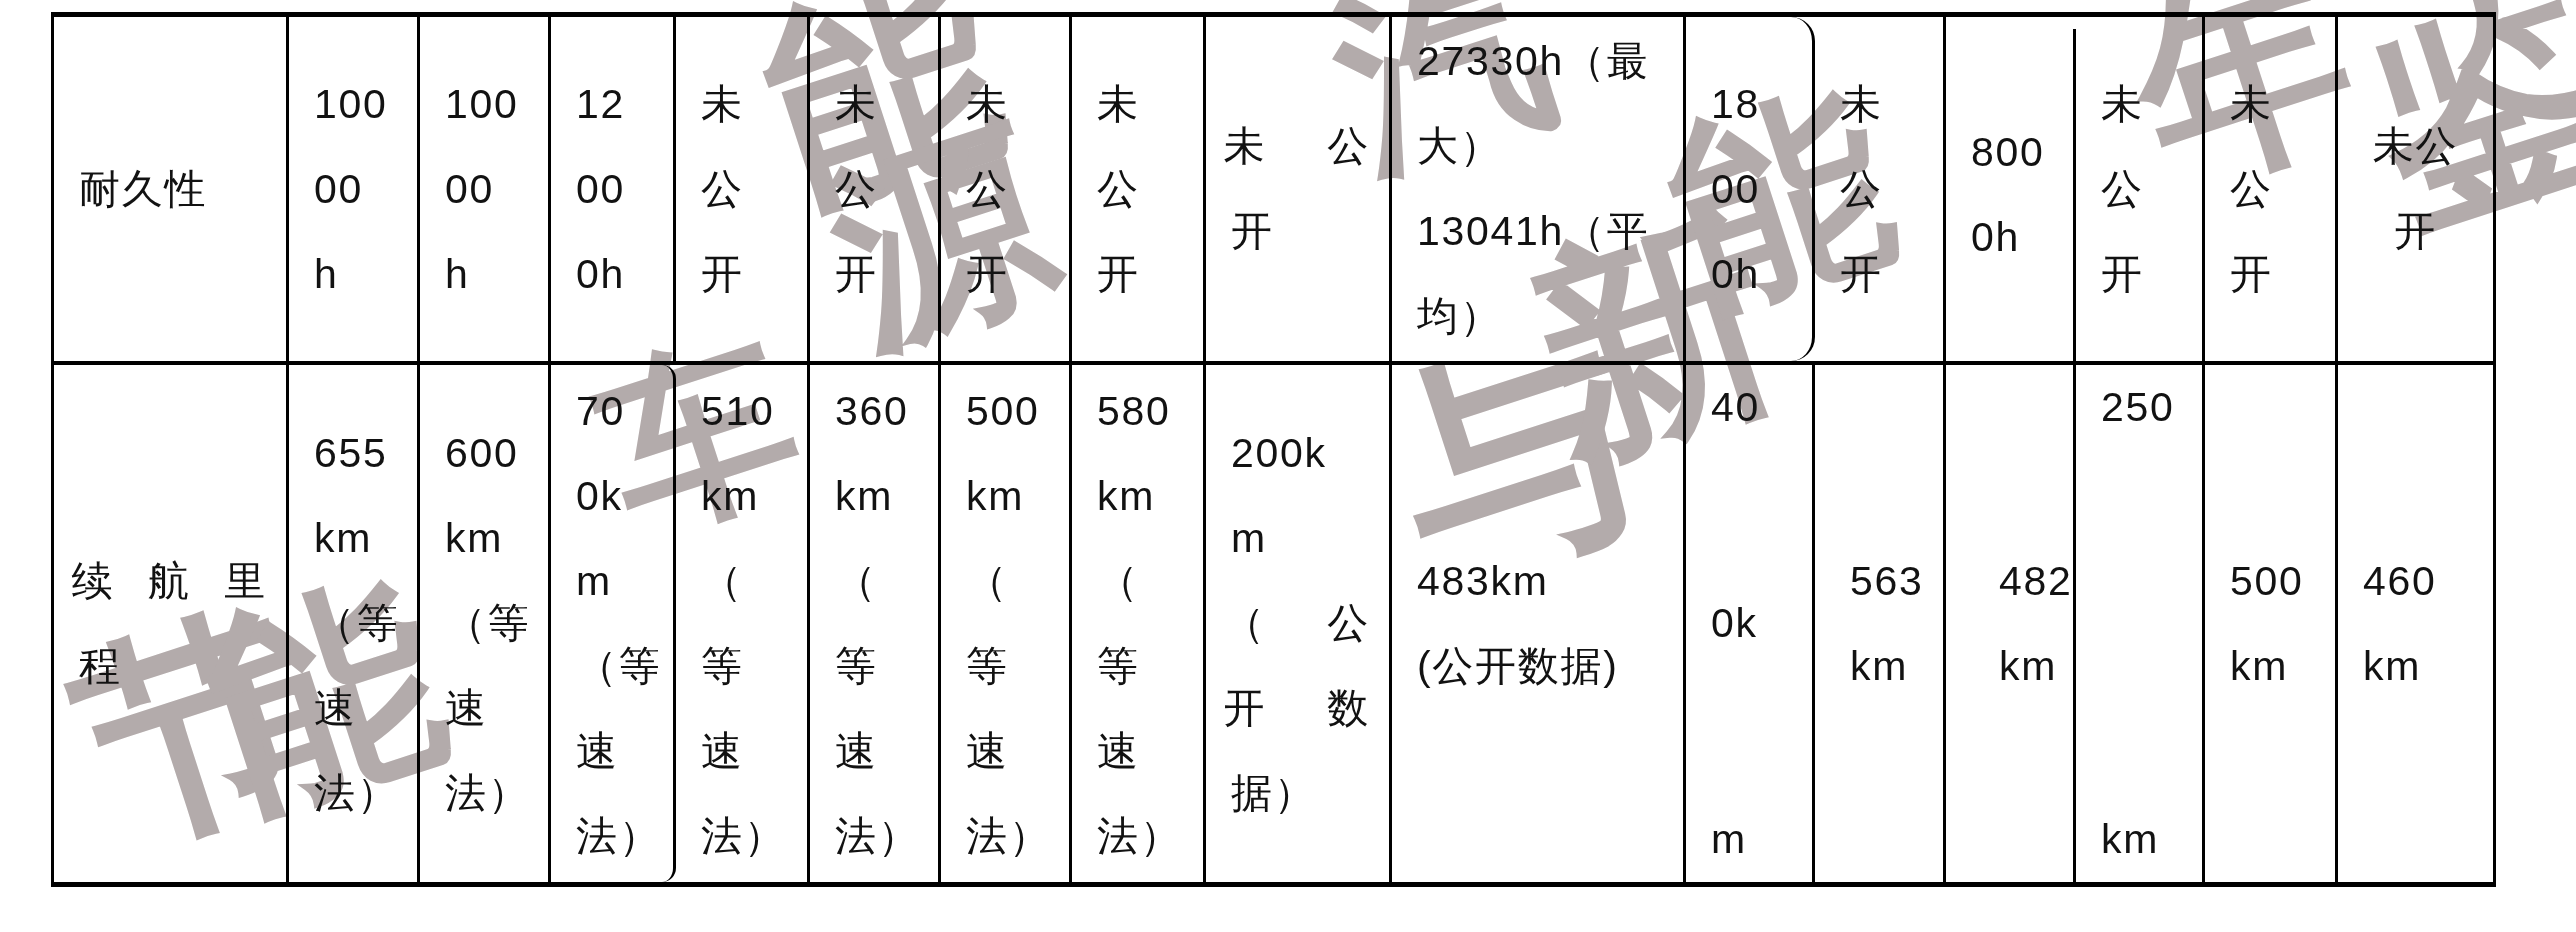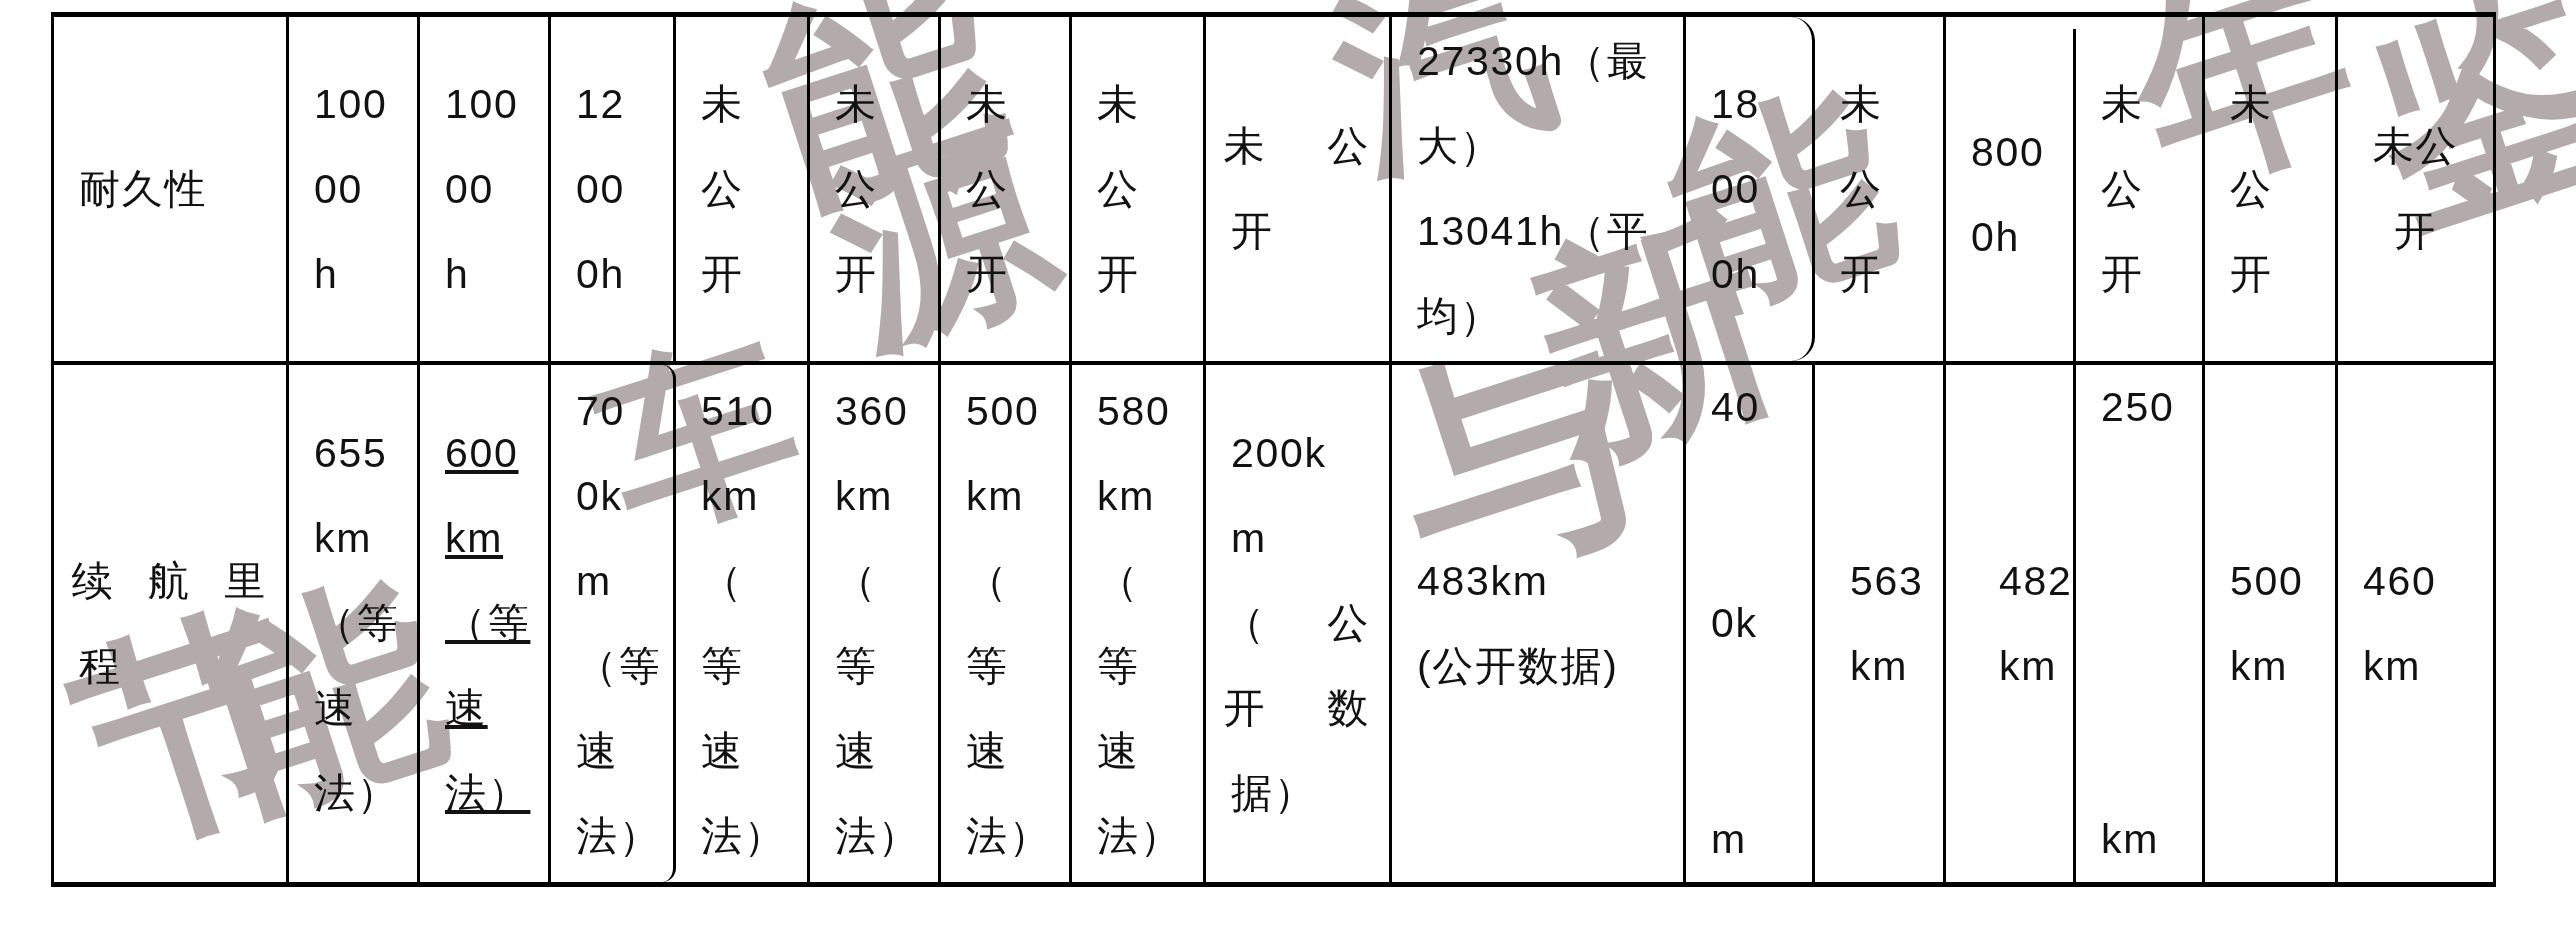--- a/index.html
+++ b/index.html
@@ -158,21 +158,21 @@
           </div>
           <div class="t-line">程</div>
         </div>
         <div class="t-cell" style="flex: 0 0 131px;">
           <div class="t-line">655</div>
           <div class="t-line">km</div>
           <div class="t-line">（等</div>
           <div class="t-line">速</div>
           <div class="t-line">法）</div>
         </div>
-        <div class="t-cell" style="flex: 0 0 131px; text-decoration: underline;">
+        <div class="t-cell" style="flex: 0 0 131px;">
           <div class="t-line">600</div>
           <div class="t-line">km</div>
           <div class="t-line">（等</div>
           <div class="t-line">速</div>
           <div class="t-line">法）</div>
         </div>
         <div class="t-cell" style="flex: 0 0 125px; border-radius: 14px;">
           <div class="t-line">70</div>
           <div class="t-line">0k</div>
           <div class="t-line">m</div>

